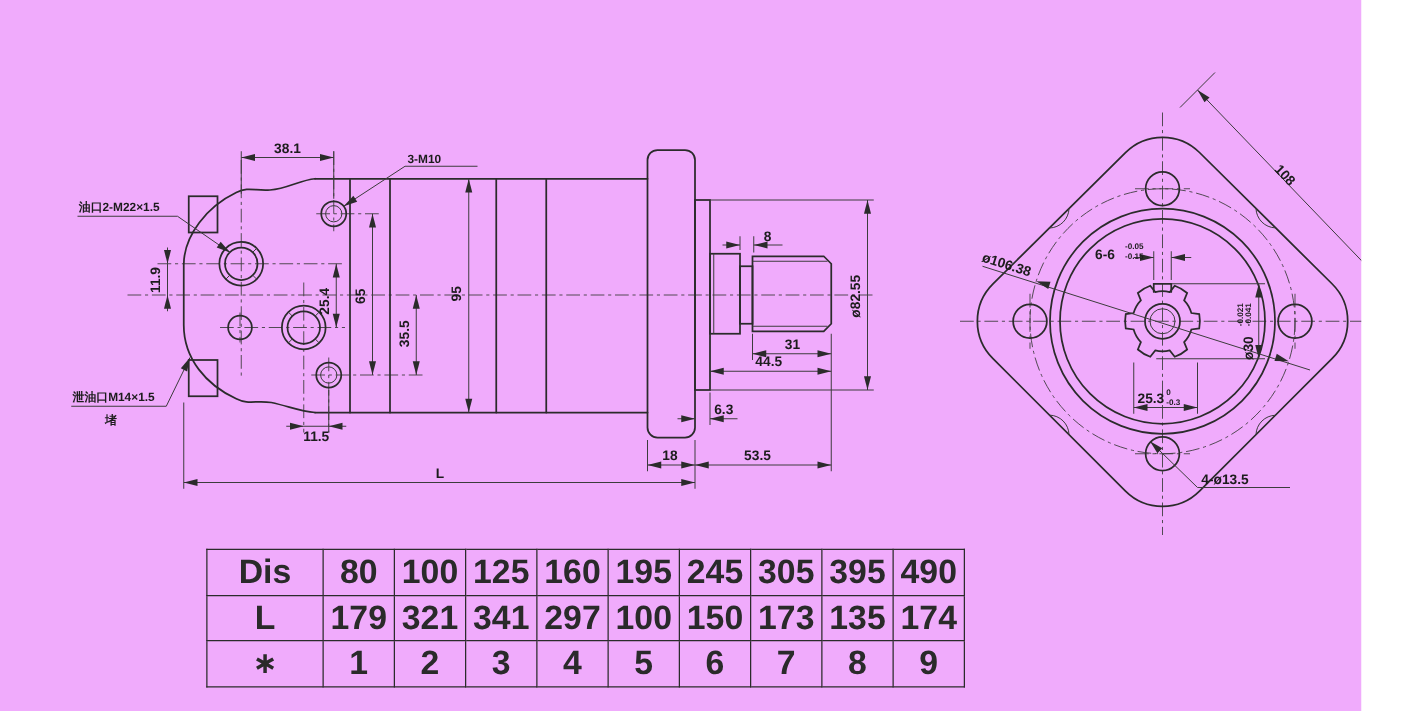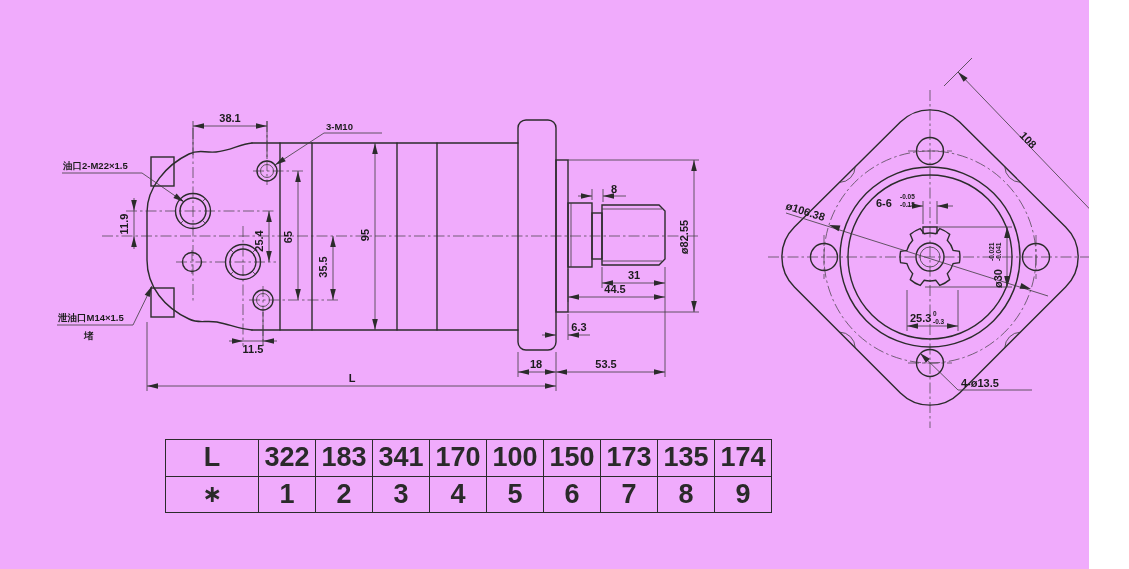--- a/index.html
+++ b/index.html
@@ -262,26 +262,38 @@
         <col style="width:57px">
         <col style="width:57px">
     <col style="width:57px">
         <col style="width:57px">
         <col style="width:57px">
         <col style="width:57px">
     <col style="width:57px">
         <col style="width:57px">
   </colgroup>
   <tbody>
+        <tr>
+    <td>Dis</td>
+    <td>80</td>
+    <td>100</td>
+    <td>125</td>
+    <td>160</td>
+    <td>195</td>
+    <td>245</td>
+    <td>305</td>
+    <td>395</td>
+    <td>490</td>
+  </tr>
   <tr>
     <td>L</td>
-    <td>322</td>
-    <td>183</td>
+    <td>179</td>
+    <td>321</td>
     <td>341</td>
-    <td>170</td>
+    <td>297</td>
     <td>100</td>
     <td>150</td>
     <td>173</td>
     <td>135</td>
     <td>174</td>
   </tr>
   <tr>
     <td class="sym">∗</td>
     <td>1</td>
     <td>2</td>

